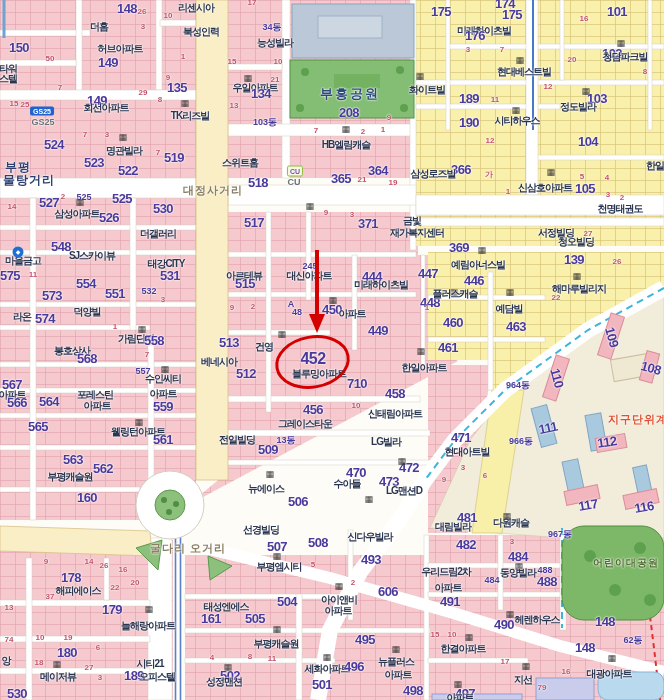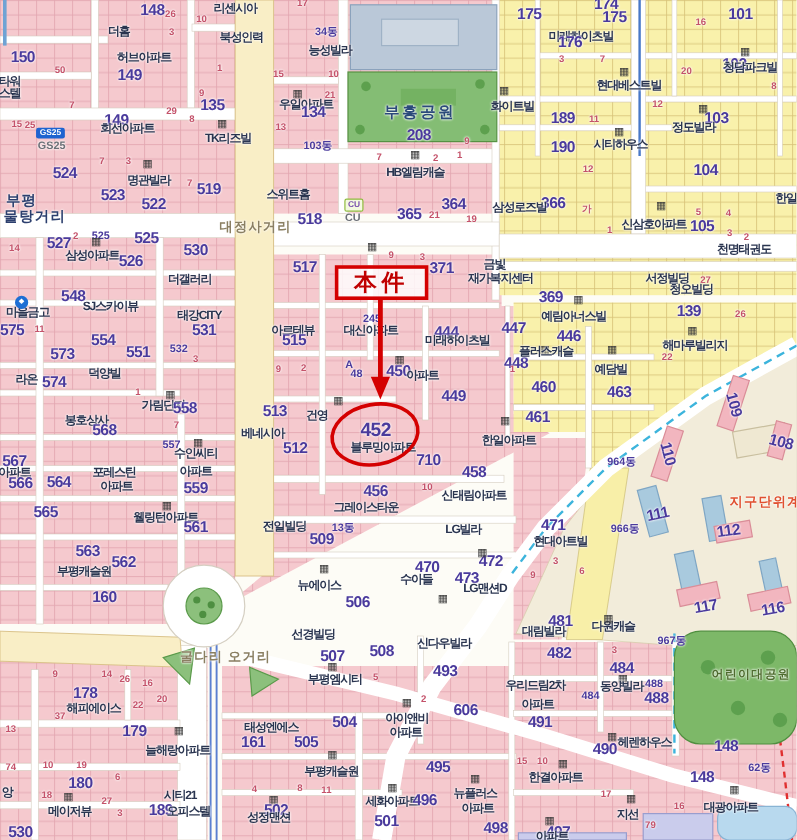--- a/index.html
+++ b/index.html
@@ -552,16 +552,13 @@
     </div>
 
   <svg id="anno-svg" width="664" height="700" viewBox="0 0 664 700">
     <g>
       <line x1="317" y1="250" x2="317" y2="316" stroke="#d40000" stroke-width="4"></line>
       <polygon points="309,314 325,314 317,333" fill="#d40000"></polygon>
     </g>
     <ellipse cx="312.5" cy="362" rx="36" ry="25" fill="none" stroke="#d40000" stroke-width="3" transform="rotate(-10 312.5 362)"></ellipse>
   </svg>
 
-  <div id="anno-box">
-    <span>本件</span>
-  </div>
 </div>
 
 </body></html>

